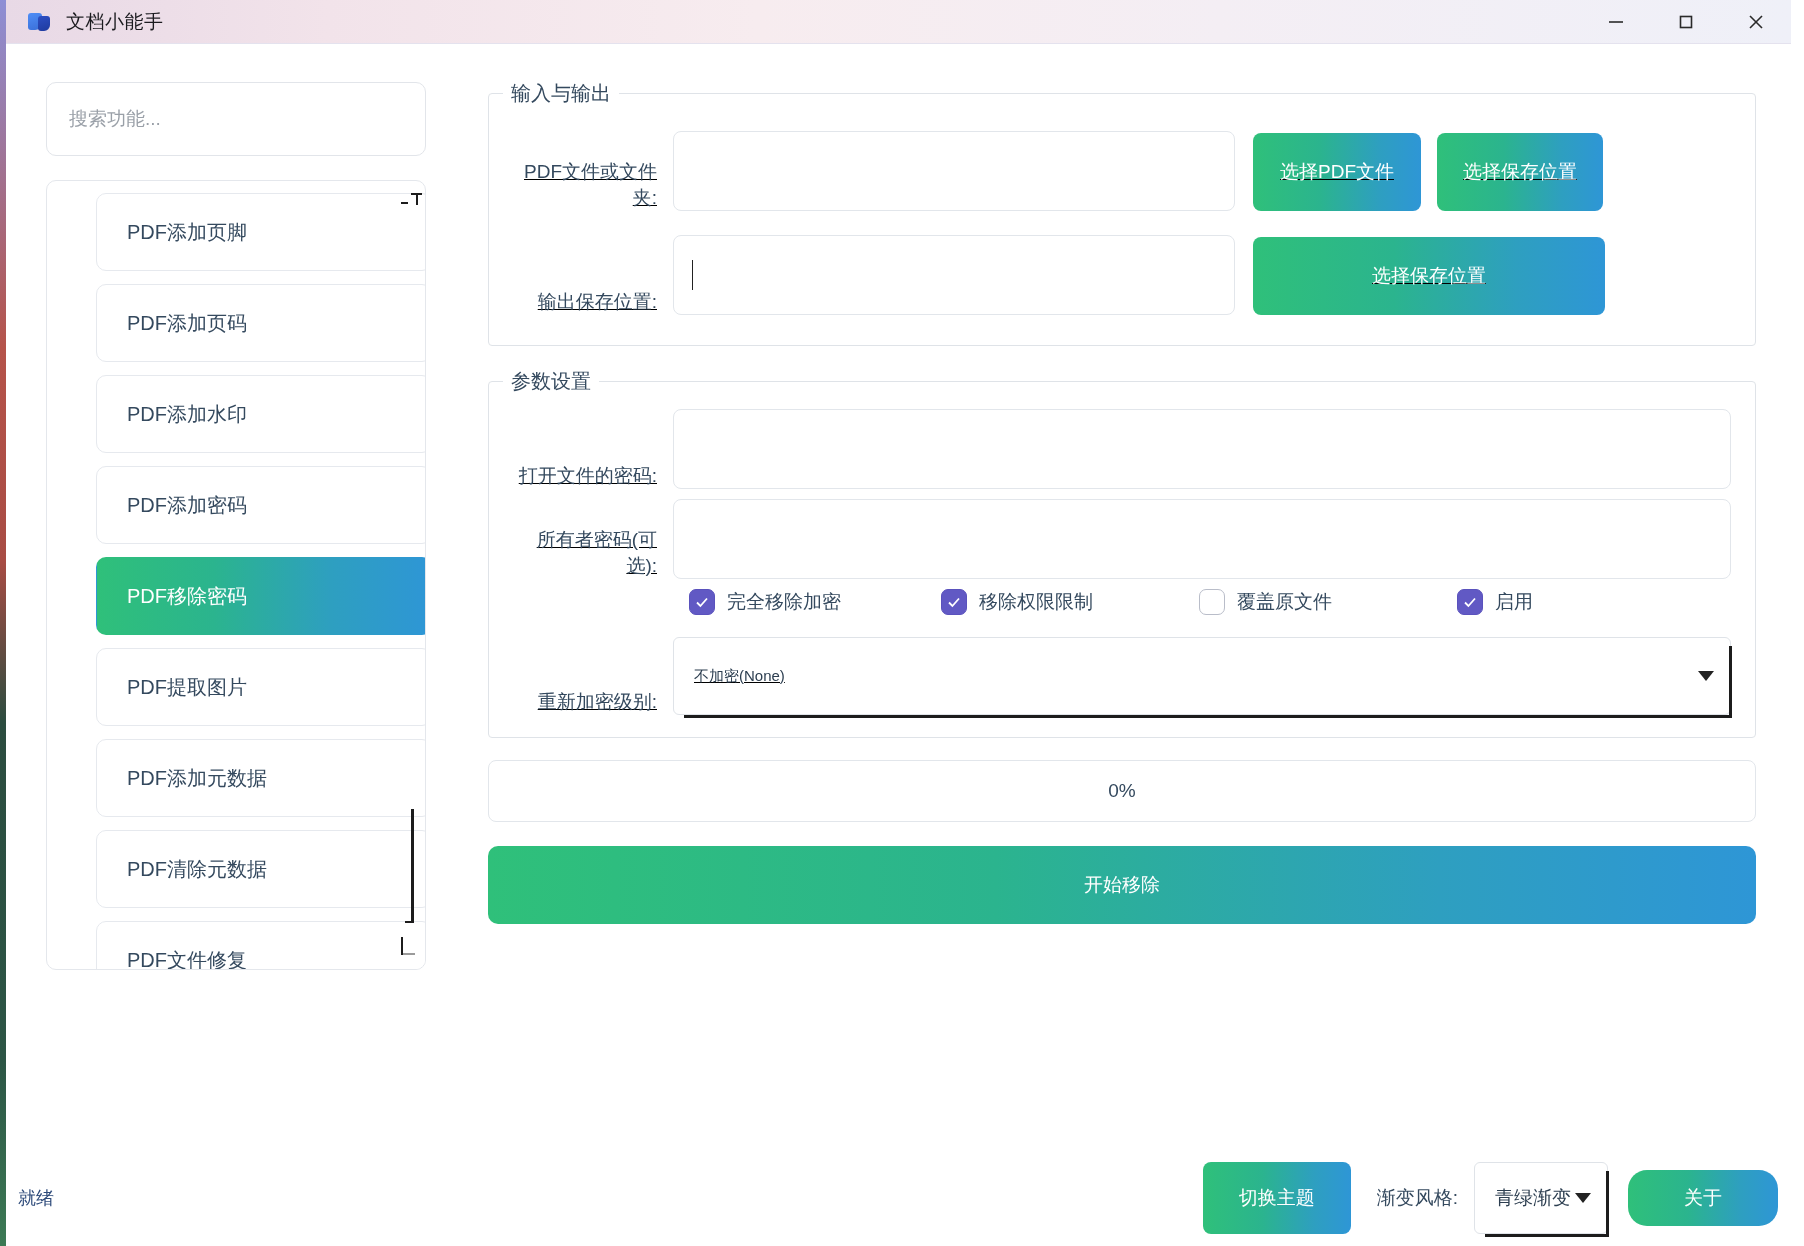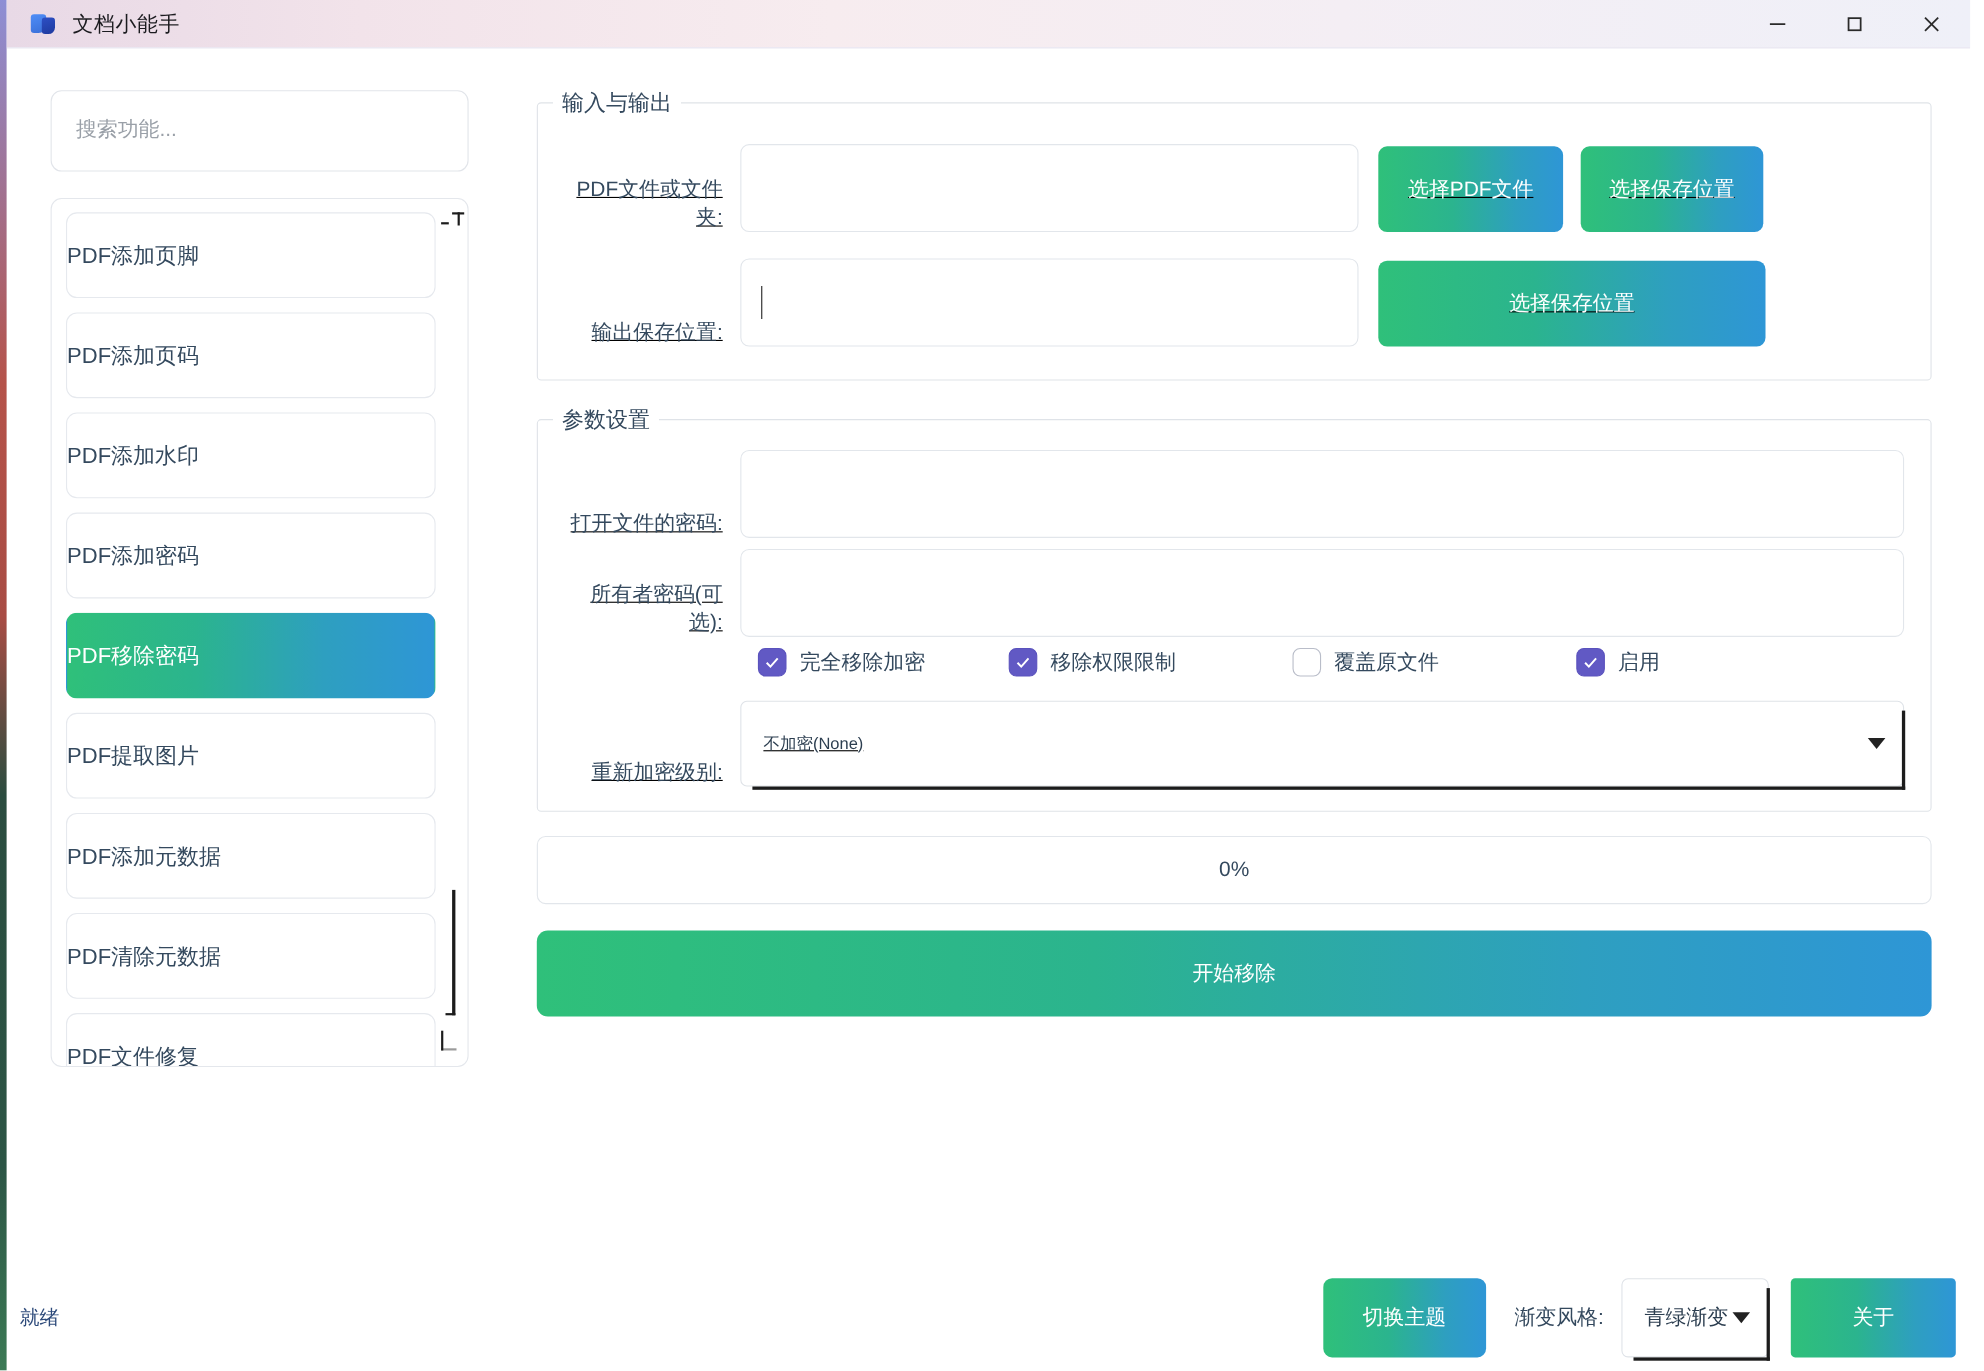--- a/index.html
+++ b/index.html
@@ -70,22 +70,22 @@
 
   .list-wrap {
     margin-top: 24px; width: 380px; height: 790px;
     border: 1px solid #e4e7ec; border-radius: 10px; background: #fff;
     position: relative; padding: 12px 0 0 13px; overflow: hidden;
   }
   .list-inner { width: 336px; }
   .func-item {
     width: 336px; height: 78px; margin-bottom: 13px;
     border: 1px solid #e6e9ee; border-radius: 10px; background: #fff;
-    display: flex; align-items: center; 
-    font-size: 20px; color: #34495e;
+    display: flex; align-items: center; padding-left: 30px;
+    font-size: 20px; color: #34495e; margin-left: 36px;
   }
   .func-item.active {
     background: linear-gradient(90deg, #2fc07a 0%, #2bb48e 35%, #2e9fc0 70%, #2e96d6 100%);
     border-color: transparent; color: #ffffff;
   }
   
   .list-scroll {
     position: absolute; right: 2px; top: 2px; width: 24px; bottom: 2px;
   }
   .sb-top {
@@ -196,21 +196,21 @@
     position: absolute; left: 0; right: 0; bottom: 0; height: 96px;
     display: flex; align-items: center; padding: 0 26px 0 12px;
   }
   .status-text { font-size: 18px; color: #2d4a7a; }
   .status-right { margin-left: auto; display: flex; align-items: center; }
   .theme-btn { width: 148px; height: 72px; border-radius: 8px; }
   .grad-label { font-size: 19px; color: #34495e; margin: 0 16px 0 26px; }
   .grad-select {
     width: 134px; height: 72px; font-size: 19px;
   }
-  .about-btn { width: 150px; height: 72px; border-radius: 4px; margin-left: 20px; }
+  .about-btn { width: 150px; height: 56px; border-radius: 19px; margin-left: 20px; }
 </style>
 </head>
 <body>
 
 <div id="app">
 
   <div class="titlebar">
     <div class="app-icon">
       <div class="sq1"></div>
         <div class="sq2"></div>
@@ -322,21 +322,21 @@
 
           <div class="row" style="margin-bottom:0">
             <div class="field-label" style="width:164px">所有者密码(可选):</div>
             <div class="text-input" style="flex:1">
               <span></span>
             </div>
           </div>
 
           <div class="cb-row">
             <div style="width:180px"></div>
-            <div class="cb checked" style="width:228px">
+            <div class="cb checked" style="width:252px">
               <span class="box">
                 <svg width="16" height="16" viewBox="0 0 16 16">
                     <polyline points="3,8.5 6.4,12 13,4.5" fill="none" stroke="#fff" stroke-width="1.8"></polyline>
                   </svg>
               </span>
               <span>完全移除加密</span>
             </div>
             <div class="cb checked" style="width:258px">
               <span class="box">
                 <svg width="16" height="16" viewBox="0 0 16 16">

